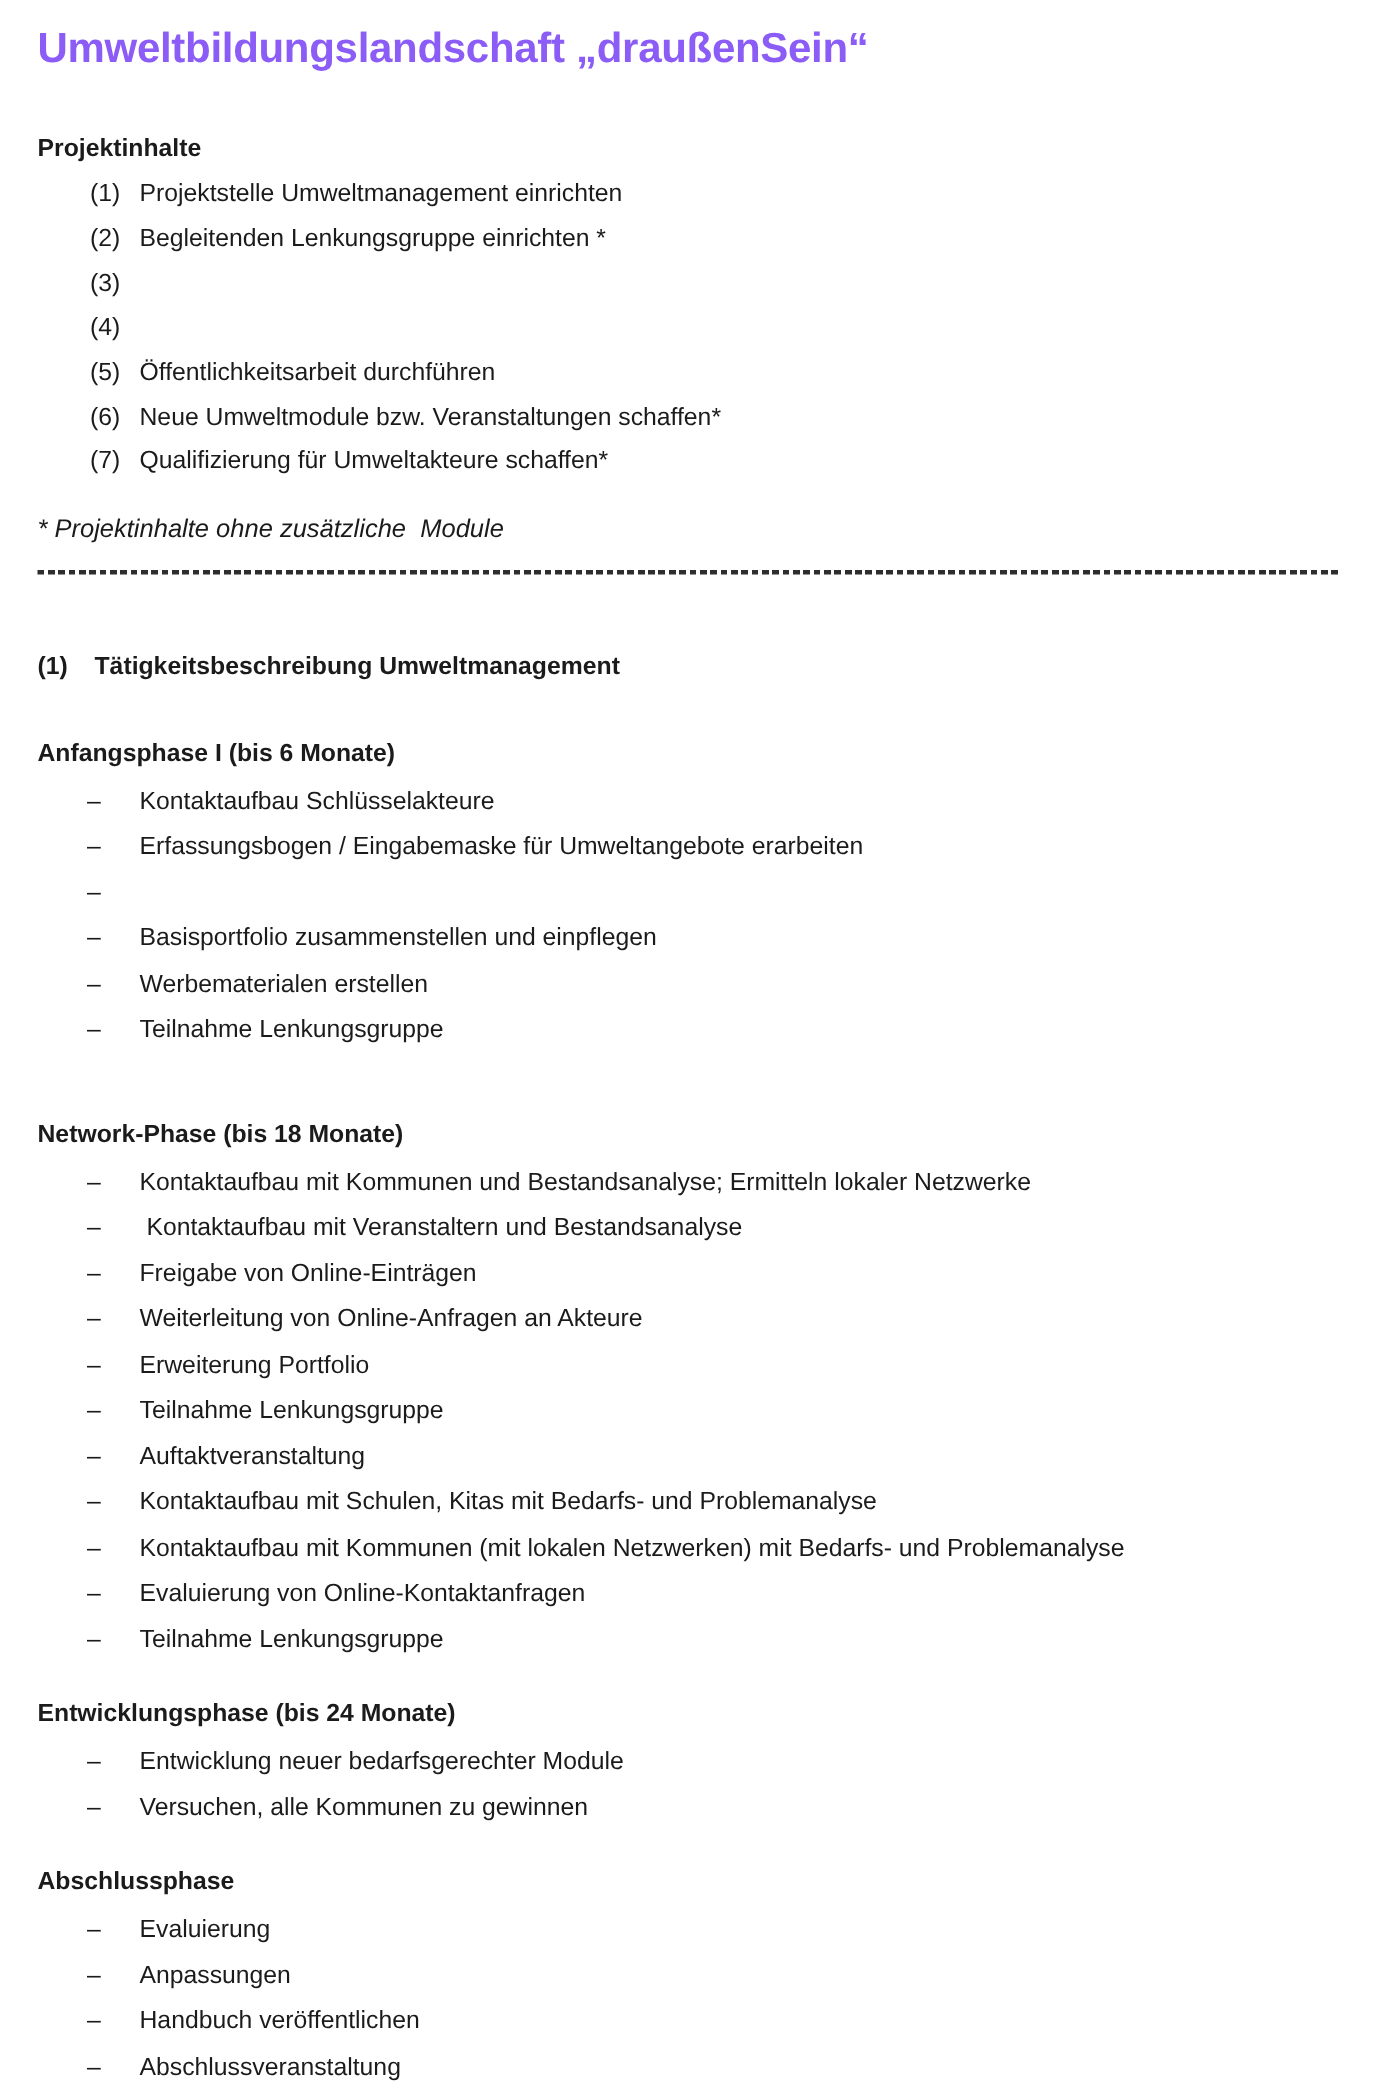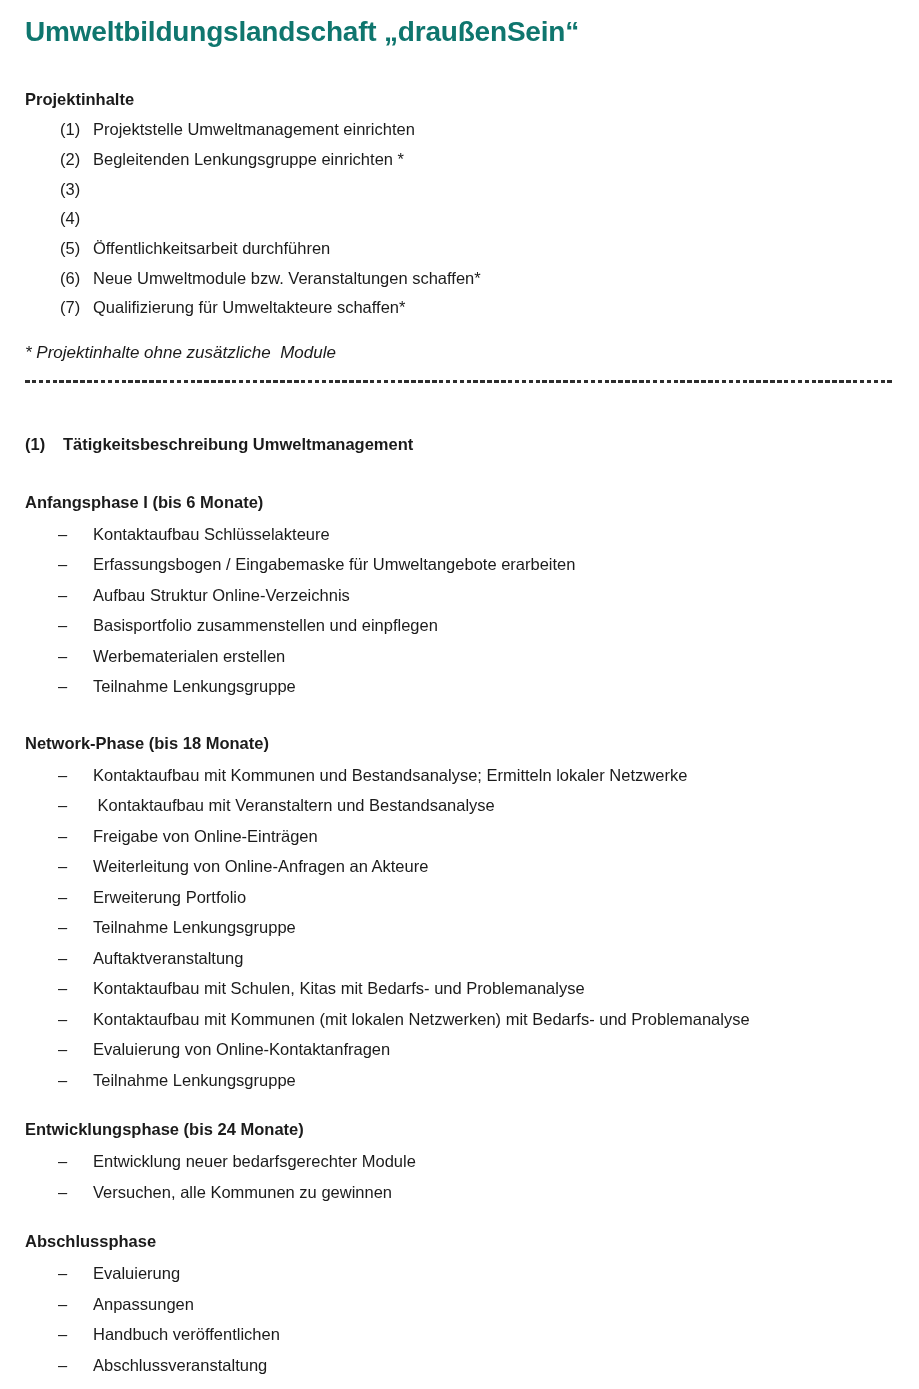--- a/index.html
+++ b/index.html
@@ -13,21 +13,21 @@
     overflow: hidden;
     font-family: "Liberation Sans", "DejaVu Sans", sans-serif;
     color: #1b1b1b;
   }
   .doc {
     padding: 10px 26px 0 25px;
   }
   .title {
     font-size: 28px;
     font-weight: 700;
-    color: #0f766e;
+    color: #8b5cf6;
     line-height: 36px;
     margin: 0;
     padding-top: 4px;
     letter-spacing: -0.2px;
   }
   .sub-heading {
     font-size: 16.5px;
     font-weight: 700;
     line-height: 22px;
     margin: 38px 0 0 0;
@@ -74,21 +74,21 @@
   .sec-num {
     width: 38px;
     flex: none;
   }
   .phase-heading {
     font-size: 16.5px;
     font-weight: 700;
     line-height: 21px;
   }
   .ph-1 { margin-top: 37px; }
-  .ph-2 { margin-top: 31px; }
+  .ph-2 { margin-top: 44px; }
   .ph-3 { margin-top: 24px; }
   .ph-4 { margin-top: 24px; }
   .dash-list {
     list-style: none;
     margin: 6px 0 0 0;
     padding: 0;
     font-size: 16.5px;
   }
   .dash-list li {
     display: flex;
@@ -153,21 +153,20 @@
     <li>
       <span class="li-dash">–</span>
       <span class="li-text">Kontaktaufbau Schlüsselakteure</span>
     </li>
     <li>
       <span class="li-dash">–</span>
       <span class="li-text">Erfassungsbogen / Eingabemaske für Umweltangebote erarbeiten</span>
     </li>
     <li>
       <span class="li-dash">–</span>
-      <span class="li-text">Aufbau Struktur Online-Verzeichnis</span>
     </li>
     <li>
       <span class="li-dash">–</span>
       <span class="li-text">Basisportfolio zusammenstellen und einpflegen</span>
     </li>
     <li>
       <span class="li-dash">–</span>
       <span class="li-text">Werbematerialen erstellen</span>
     </li>
     <li>

